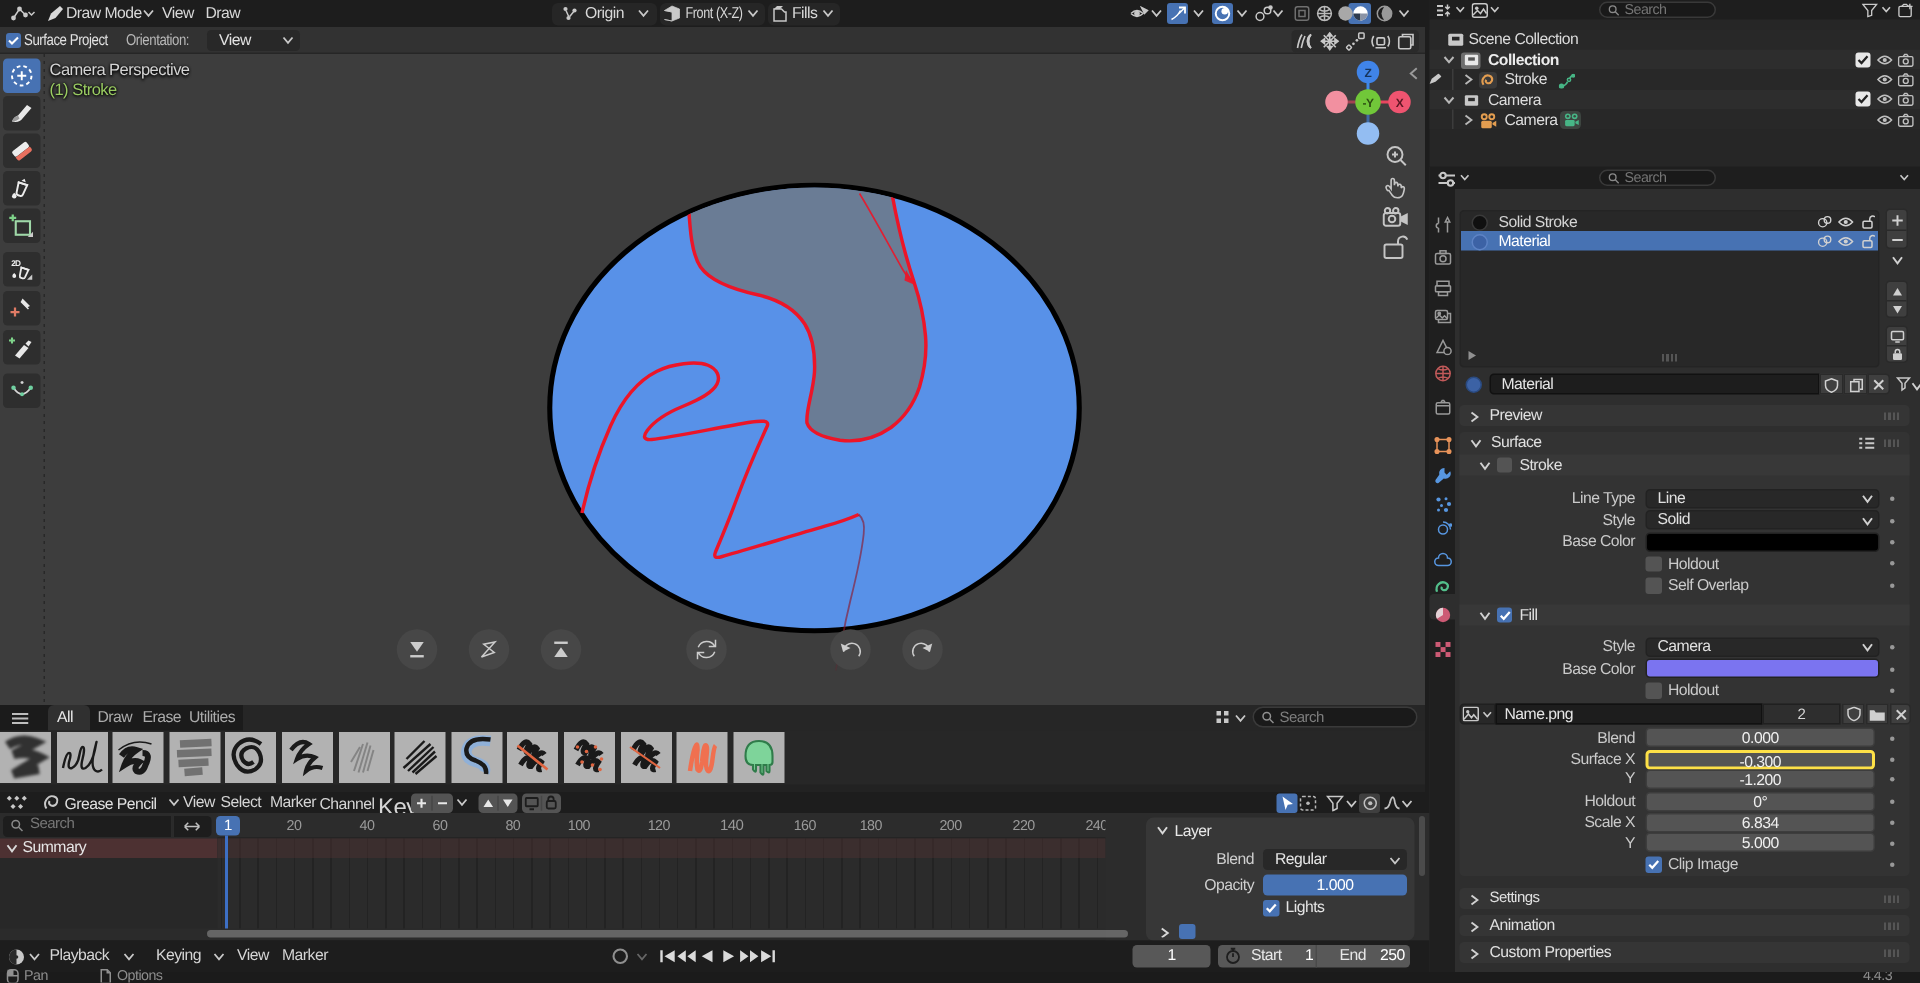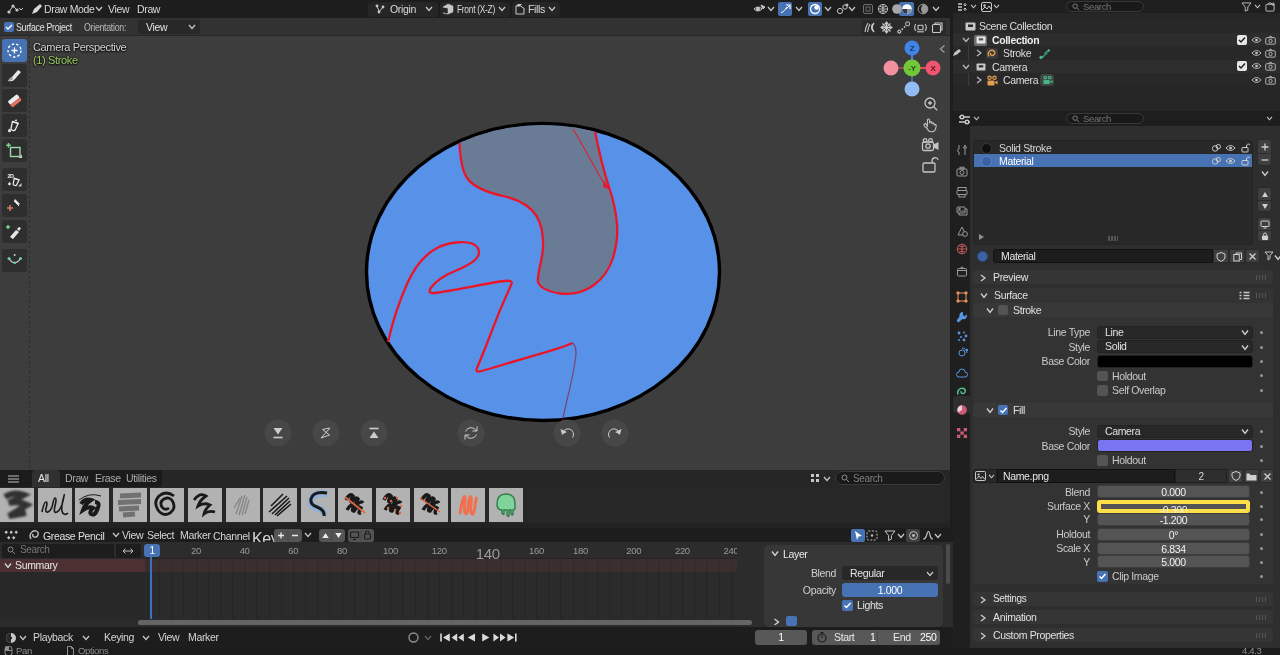--- a/index.html
+++ b/index.html
@@ -571,23 +571,23 @@
   <div class="abs" style="left:20px;top:16px;font-size:10px;color:#777">Search</div>
   <svg class="abs" style="left:121px;top:18.5px" width="14" height="8" viewBox="0 0 14 8">
       <path d="M2 4 h10 M2 4 l2.5-2.5 M2 4 l2.5 2.5 M12 4 l-2.5-2.5 M12 4 l-2.5 2.5" stroke="#c0c0c0" fill="none"></path>
     </svg>
 
   <div class="abs" style="left:145px;top:14px;width:808px;height:17px;background:#2c2c2c;border-bottom:1px solid #242424"></div>
   <div class="abs" style="left:184.0px;top:16.5px;width:24px;text-align:center;font-size:9.5px;color:#9a9a9a">20</div>
     <div class="abs" style="left:232.6px;top:16.5px;width:24px;text-align:center;font-size:9.5px;color:#9a9a9a">40</div>
     <div class="abs" style="left:281.3px;top:16.5px;width:24px;text-align:center;font-size:9.5px;color:#9a9a9a">60</div>
     <div class="abs" style="left:329.9px;top:16.5px;width:24px;text-align:center;font-size:9.5px;color:#9a9a9a">80</div>
-    <div class="abs" style="left:378.5px;top:16.5px;width:24px;text-align:center;font-size:9.5px;color:#9a9a9a">100</div>
+    <div class="abs" style="left:378.5px;top:16.5px;width:24px;text-align:left;font-size:9.5px;color:#9a9a9a">100</div>
     <div class="abs" style="left:427.2px;top:16.5px;width:24px;text-align:center;font-size:9.5px;color:#9a9a9a">120</div>
-    <div class="abs" style="left:475.8px;top:16.5px;width:24px;font-size:15px;color:#9a9a9a">140</div>
+    <div class="abs" style="left:475.8px;top:16.5px;width:24px;text-align:center;font-size:10px;color:#9a9a9a">140</div>
     <div class="abs" style="left:524.5px;top:16.5px;width:24px;text-align:center;font-size:9.5px;color:#9a9a9a">160</div>
     <div class="abs" style="left:573.1px;top:16.5px;width:24px;text-align:left;font-size:9.5px;color:#9a9a9a">180</div>
     <div class="abs" style="left:621.7px;top:16.5px;width:24px;text-align:center;font-size:9.5px;color:#9a9a9a">200</div>
     <div class="abs" style="left:670.4px;top:16.5px;width:24px;text-align:center;font-size:9.5px;color:#9a9a9a">220</div>
     <div class="abs" style="left:719.0px;top:16.5px;width:24px;text-align:center;font-size:9.5px;color:#9a9a9a">240</div>
 
   <div class="abs" style="left:0;top:31px;width:145px;height:13px;background:#4d3132"></div>
   <div class="abs" style="left:145px;top:31px;width:592px;height:13px;background:#372a2b"></div>
   <svg class="abs" style="left:4px;top:34px" width="8" height="7" viewBox="0 0 8 7">
       <path d="M1 1.5 L4 5.5 L7 1.5" stroke="#d8d8d8" fill="none" stroke-width="1.3"></path>
@@ -1156,21 +1156,21 @@
         <path d="M0.5 8.5 v-7 h3 l1 1.5 h6 v5.5z" fill="#d0d0d0"></path>
       </svg>
       <div class="abs" style="left:307px;top:358px;width:14px;height:14px;background:#3f3f3f;border:1px solid #2a2a2a;border-radius:0 3px 3px 0"></div>
       <svg class="abs" style="left:309.5px;top:360.5px" width="9" height="9" viewBox="0 0 9 9">
         <path d="M1.5 1.5 L7.5 7.5 M7.5 1.5 L1.5 7.5" stroke="#d0d0d0" stroke-width="1.3"></path>
       </svg>
       <div class="abs" style="left:20px;top:374.5px;width:117px;text-align:right;font-size:10.5px;color:#cacaca">Blend</div>
       <div class="abs" style="left:144px;top:374px;width:153px;height:13px;background:#545454;border:1px solid #3d3d3d;border-radius:3px;text-align:center;font-size:10.5px;color:#f0f0f0;line-height:13px">0.000</div>
       <div class="abs" style="left:307px;top:379.5px;width:3px;height:3px;border-radius:50%;background:#989898"></div>
       <div class="abs" style="left:20px;top:389px;width:117px;text-align:right;font-size:10.5px;color:#cacaca">Surface X</div>
-      <div class="abs" style="left:144px;top:388.5px;width:153px;height:13px;background:#545454;border:4px solid #fde047;border-radius:3px;text-align:center;font-size:10.5px;color:#f0f0f0;line-height:13px">-0.300</div>
+      <div class="abs" style="left:144px;top:388.5px;width:153px;height:13px;background:#545454;border:2px solid #fde047;border-radius:3px;text-align:center;font-size:10.5px;color:#f0f0f0;line-height:13px">-0.300</div>
       <div class="abs" style="left:307px;top:394px;width:3px;height:3px;border-radius:50%;background:#989898"></div>
       <div class="abs" style="left:20px;top:402px;width:117px;text-align:right;font-size:10.5px;color:#cacaca">Y</div>
       <div class="abs" style="left:144px;top:401.5px;width:153px;height:13px;background:#545454;border:1px solid #3d3d3d;border-radius:3px;text-align:center;font-size:10.5px;color:#f0f0f0;line-height:13px">-1.200</div>
       <div class="abs" style="left:307px;top:407px;width:3px;height:3px;border-radius:50%;background:#989898"></div>
       <div class="abs" style="left:20px;top:417px;width:117px;text-align:right;font-size:10.5px;color:#cacaca">Holdout</div>
       <div class="abs" style="left:144px;top:416.5px;width:153px;height:13px;background:#545454;border:1px solid #3d3d3d;border-radius:3px;text-align:center;font-size:10.5px;color:#f0f0f0;line-height:13px">0°</div>
       <div class="abs" style="left:307px;top:422px;width:3px;height:3px;border-radius:50%;background:#989898"></div>
       <div class="abs" style="left:20px;top:431px;width:117px;text-align:right;font-size:10.5px;color:#cacaca">Scale X</div>
       <div class="abs" style="left:144px;top:430.5px;width:153px;height:13px;background:#545454;border:1px solid #3d3d3d;border-radius:3px;text-align:center;font-size:10.5px;color:#f0f0f0;line-height:13px">6.834</div>
       <div class="abs" style="left:307px;top:436px;width:3px;height:3px;border-radius:50%;background:#989898"></div>

